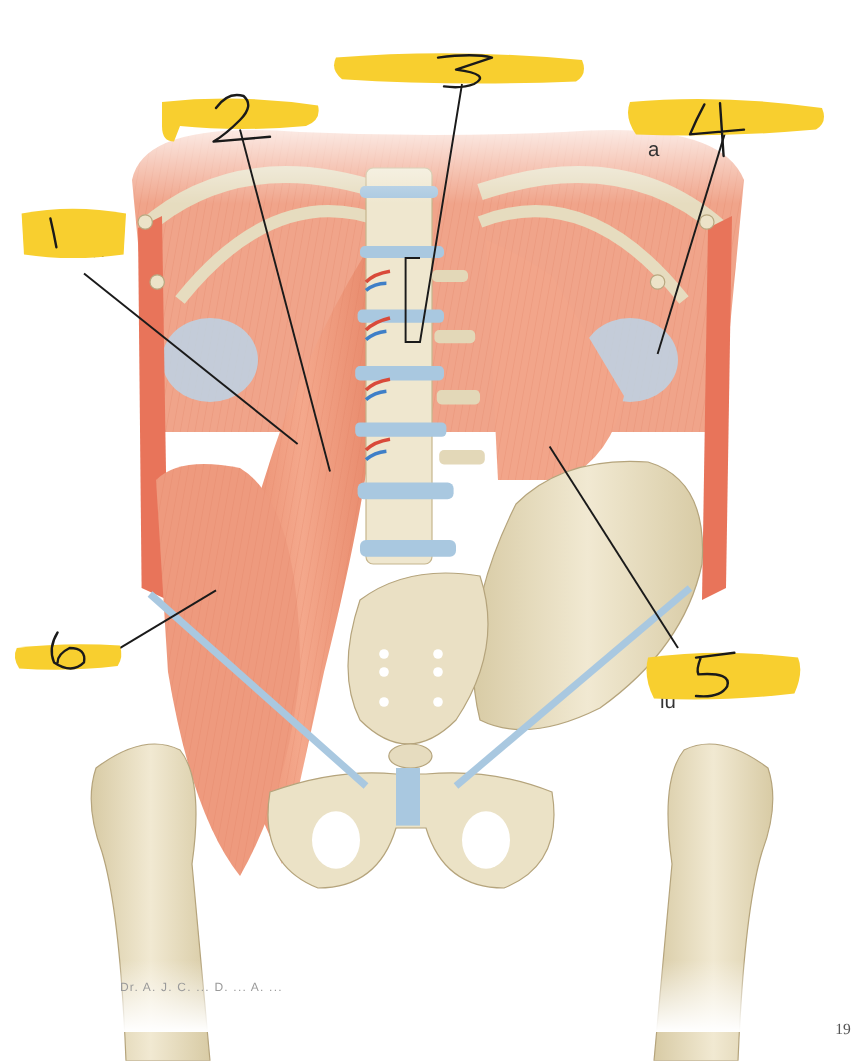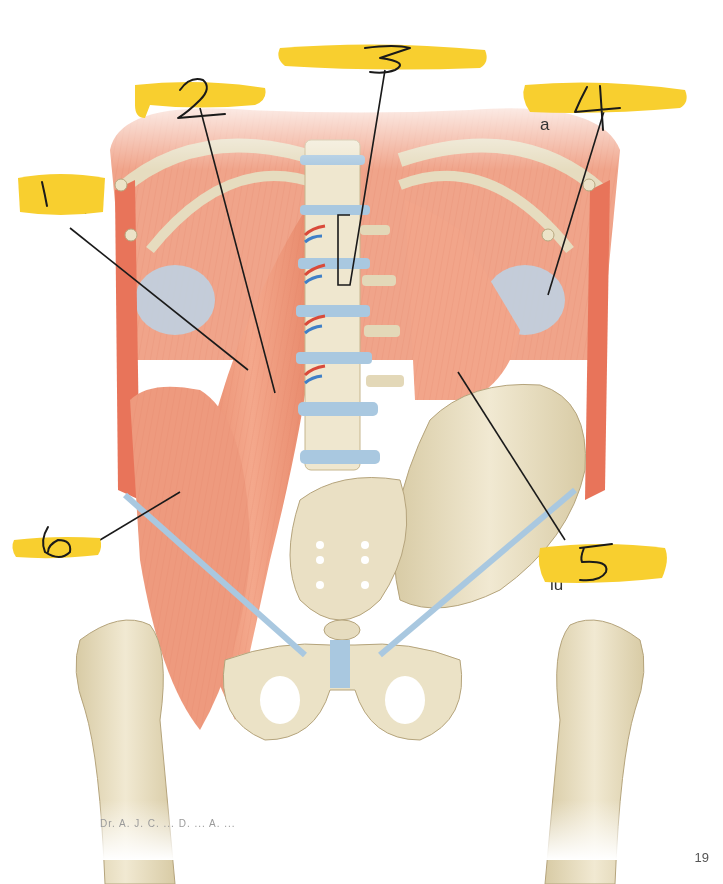--- a/index.html
+++ b/index.html
@@ -1,19 +1,19 @@
 <!DOCTYPE html>
 <html><head>
 <meta charset="utf-8">
 <style>
   html, body { margin: 0; padding: 0; background: #ffffff; }
   body { width: 723px; height: 884px; position: relative; overflow: hidden;
          font-family: "Liberation Sans", sans-serif; }
   #figure { position: absolute; left: 0; top: 0; width: 723px; height: 884px; }
-  .page-number { position: absolute; right: 14px; top: 850px; font-size: 13px; color: #555; }
+  .page-number { position: absolute; right: 14px; top: 850px; font-size: 13px; color: #555; font-family: Liberation Serif, serif; }
   .credit { position: absolute; left: 100px; top: 818px; font-size: 10px; color: #9a9a9a; letter-spacing: 1px; }
   .label-text { font-family: "Liberation Sans", sans-serif; font-size: 17px; fill: #333; }
 </style>
 </head>
 <body>
 
 <svg id="figure" viewBox="0 0 723 884" xmlns="http://www.w3.org/2000/svg">
   <defs>
     <linearGradient id="fadeTop" x1="0" y1="0" x2="0" y2="1">
       <stop offset="0" stop-color="#fff" stop-opacity="1"></stop>

